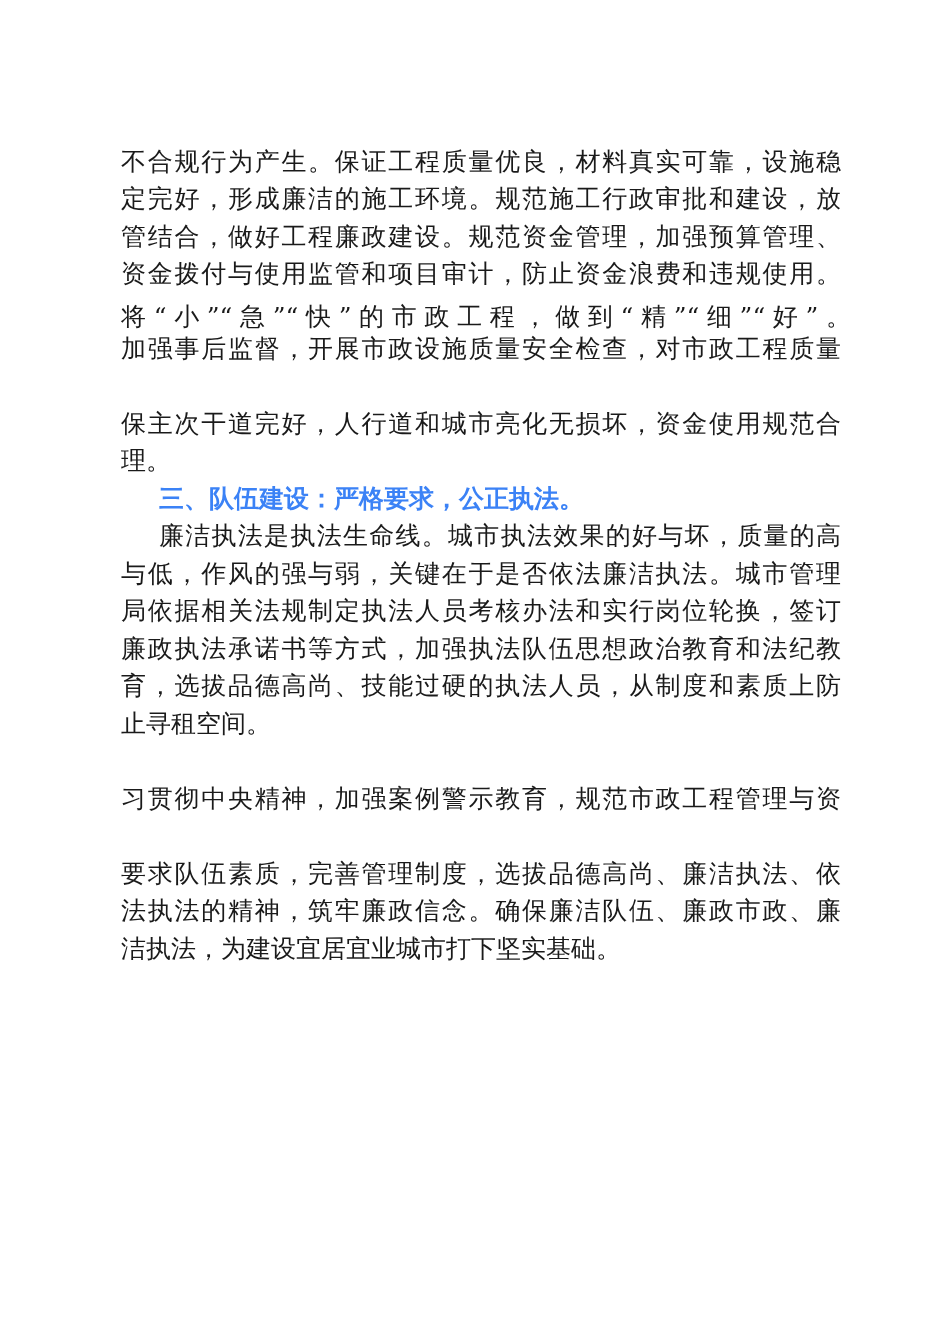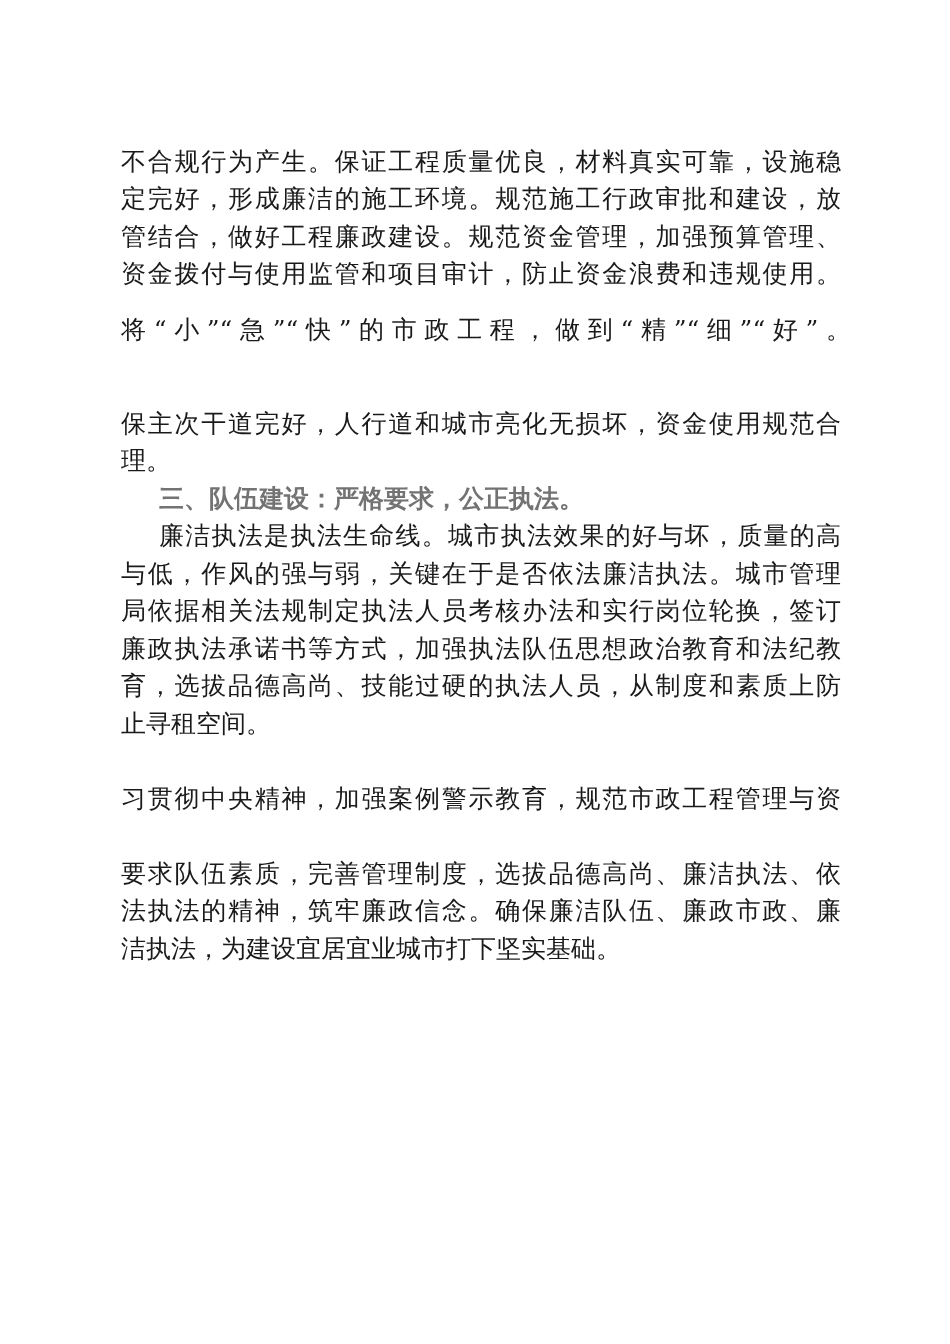--- a/index.html
+++ b/index.html
@@ -20,34 +20,35 @@
     white-space: nowrap;
     text-align: justify;
     text-align-last: justify;
   }
   .line.last { text-align-last: left; }
   .line.indent { left: 159px; width: 682px; }
   .line.heading {
     font-family: "DejaVu Sans", "Liberation Sans", sans-serif;
     font-weight: bold;
     text-align-last: left;
-    color: #737373;
+    color: #3b82f6;
   }
   .line.overhang { width: 730px; }
 </style>
 </head>
 <body>
 
 <div class="page">
 
   <div class="line" style="top:147px">不合规行为产生。保证工程质量优良，材料真实可靠，设施稳</div>
   <div class="line" style="top:184px">定完好，形成廉洁的施工环境。规范施工行政审批和建设，放</div>
   <div class="line" style="top:222px">管结合，做好工程廉政建设。规范资金管理，加强预算管理、</div>
   <div class="line" style="top:259px">资金拨付与使用监管和项目审计，防止资金浪费和违规使用。</div>
-  <div class="line overhang" style="top:315px">将“小”“急”“快”的市政工程，做到“精”“细”“好”。</div>
+  <div class="line overhang" style="top:302px">将“小”“急”“快”的市政工程，做到“精”“细”“好”。</div>
+  <div class="line" style="top:334px">加强事后监督，开展市政设施质量安全检查，对市政工程质量</div>
   <div class="line" style="top:409px">保主次干道完好，人行道和城市亮化无损坏，资金使用规范合</div>
   <div class="line last" style="top:446px">理。</div>
 
   <div class="line indent heading" style="top:484px">三、队伍建设：严格要求，公正执法。</div>
 
   <div class="line indent" style="top:521px">廉洁执法是执法生命线。城市执法效果的好与坏，质量的高</div>
   <div class="line" style="top:559px">与低，作风的强与弱，关键在于是否依法廉洁执法。城市管理</div>
   <div class="line" style="top:596px">局依据相关法规制定执法人员考核办法和实行岗位轮换，签订</div>
   <div class="line" style="top:634px">廉政执法承诺书等方式，加强执法队伍思想政治教育和法纪教</div>
   <div class="line" style="top:671px">育，选拔品德高尚、技能过硬的执法人员，从制度和素质上防</div>

